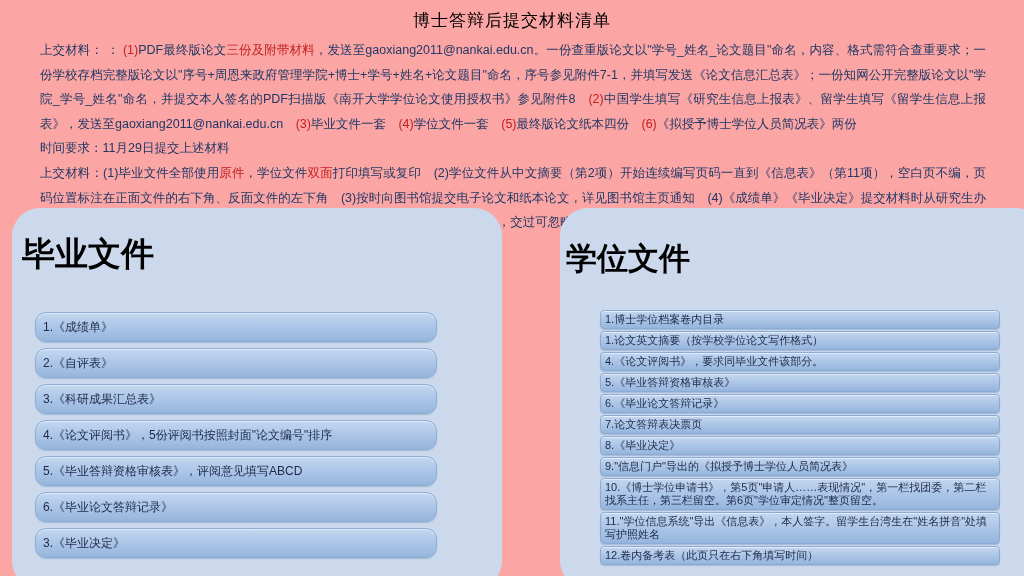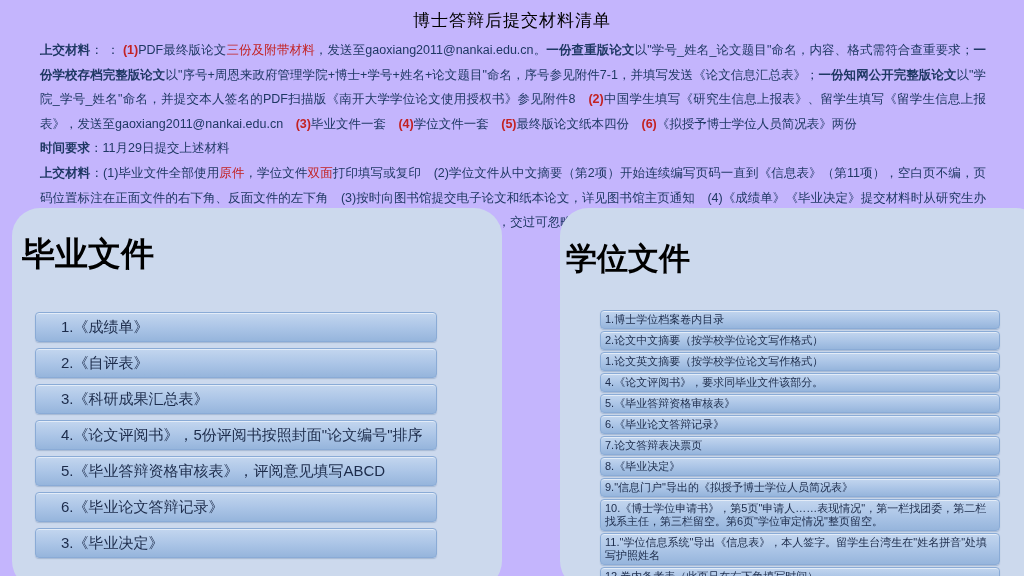--- a/index.html
+++ b/index.html
@@ -1,31 +1,31 @@
 <!DOCTYPE html>
 <html><head>
 <meta charset="utf-8">
 <style>
   html,body { margin:0; padding:0; background:#ffffff; }
   .page {
     position:relative; width:1024px; height:576px; overflow:hidden;
-    background:#c4b5fd;
+    background:#fca5a5;
     font-family:"Liberation Sans","DejaVu Sans",sans-serif;
   }
   .title {
     padding-top:9px; text-align:center;
     font-size:17px; color:#000000; letter-spacing:1px;
   }
   .content {
     margin:6px 38px 0 40px;
     color:#1f3864; font-size:12.5px; line-height:24.6px;
     text-align:justify;
   }
   .content p { margin:0; }
-  .b { font-weight:bold; }
+  .b { font-weight:normal; }
   .r { color:#c32222; }
   .box {
     position:absolute; top:208px; height:381px;
     background:#ccd9ed; border-radius:28px;
   }
   .box-left  { left:12px;  width:490px; }
   .box-right { left:560px; width:484px; }
   .box h2 {
     margin:0; color:#000000; font-weight:bold;
     font-family:"Liberation Sans","DejaVu Sans",sans-serif;
@@ -36,21 +36,21 @@
   .box-left  .bars { left:23px; top:104px; width:402px; }
   .box-right .bars { left:40px; top:102px; width:400px; }
   .bar {
     background:linear-gradient(180deg,#c3d6ef 0%,#aac4e6 55%,#96b5dc 100%);
     border:1px solid #8aabd6; border-radius:4px;
     box-shadow:inset 0 1px 0 rgba(255,255,255,0.55), 0 1px 1px rgba(98,126,166,0.35);
     color:#1c2b4a; overflow:hidden;
   }
   .box-left .bar {
     height:26px; line-height:26px; margin-bottom:6px;
-    font-size:15px; padding:1px 5px 1px 25px;
+    font-size:12px; padding:1px 5px 1px 7px;border-radius:11px;
   }
   .box-right .bar {
     line-height:13px; margin-bottom:2px;
     font-size:11px; padding:2px 4px;
   }
 </style>
 </head>
 <body>
 
 <div class="page">
@@ -73,21 +73,20 @@
         <div class="bar">5.《毕业答辩资格审核表》，评阅意见填写ABCD</div>
         <div class="bar">6.《毕业论文答辩记录》</div>
         <div class="bar">3.《毕业决定》</div>
       </div>
   </div>
 
   <div class="box box-right">
     <h2>学位文件</h2>
     <div class="bars">
         <div class="bar">1.博士学位档案卷内目录</div>
-        <div class="bar">2.论文中文摘要（按学校学位论文写作格式）</div>
         <div class="bar">1.论文英文摘要（按学校学位论文写作格式）</div>
         <div class="bar">4.《论文评阅书》，要求同毕业文件该部分。</div>
         <div class="bar">5.《毕业答辩资格审核表》</div>
         <div class="bar">6.《毕业论文答辩记录》</div>
         <div class="bar">7.论文答辩表决票页</div>
         <div class="bar">8.《毕业决定》</div>
         <div class="bar">9."信息门户"导出的《拟授予博士学位人员简况表》</div>
         <div class="bar">10.《博士学位申请书》，第5页"申请人……表现情况"，第一栏找团委，第二栏找系主任，第三栏留空。第6页"学位审定情况"整页留空。</div>
         <div class="bar">11."学位信息系统"导出《信息表》，本人签字。留学生台湾生在"姓名拼音"处填写护照姓名</div>
         <div class="bar">12.卷内备考表（此页只在右下角填写时间）</div>

